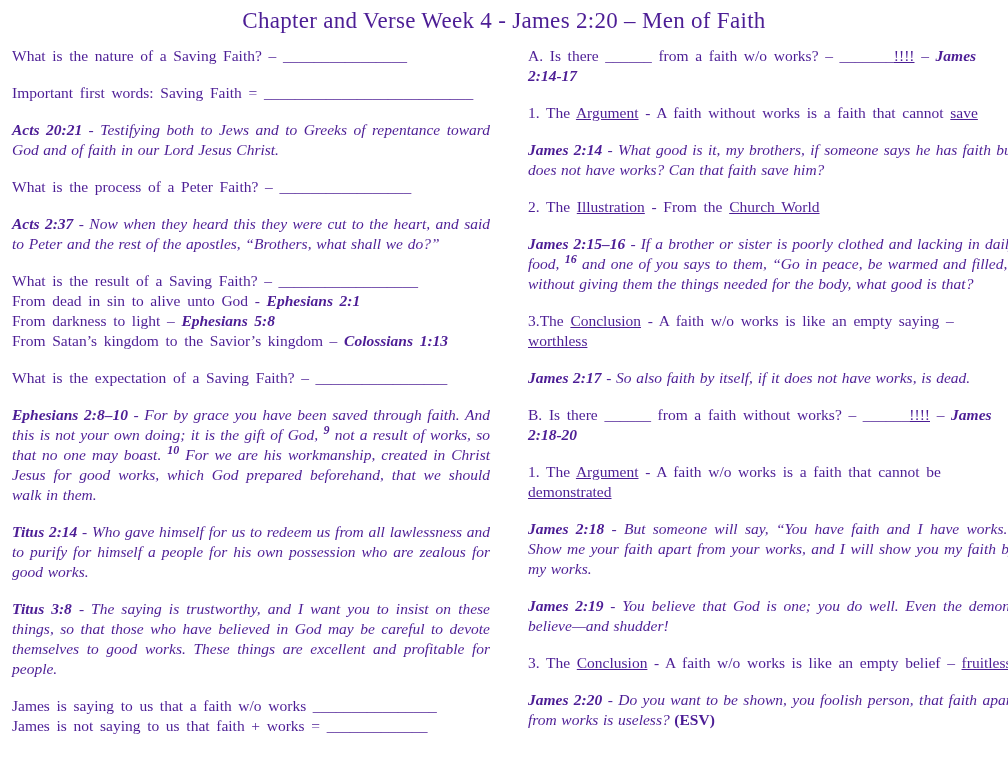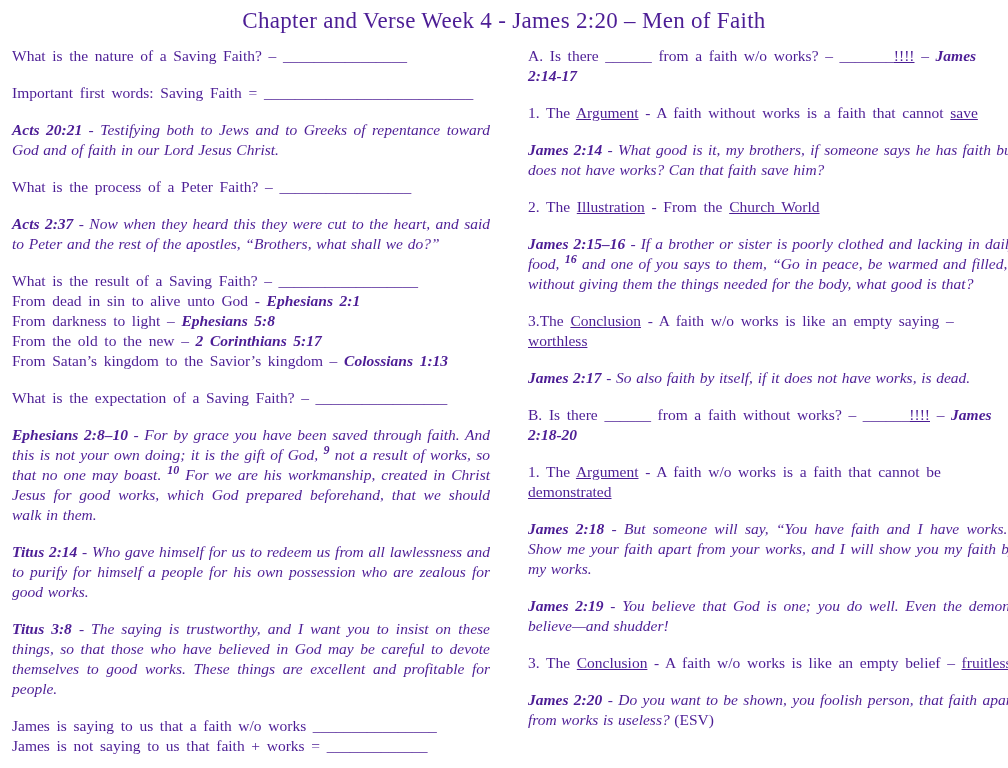--- a/index.html
+++ b/index.html
@@ -19,21 +19,21 @@
   }
   .col-left  { left:12px;  width:478px; }
   .col-right { left:508px; width:488px;margin-left:20px; }
   .para { margin:0 0 17px 0; }
   .para:last-child { margin-bottom:0; }
   .q { word-spacing:0.18em; }
   .verse { font-style:italic; text-align:justify; word-spacing:0.05em; }
   .ref { font-weight:bold; font-style:italic; }
   .u { text-decoration:underline; }
   .sup { font-size:12px; vertical-align:super; line-height:0; font-weight:bold; font-style:italic; }
-  .plain { font-style:normal; }
+  .plain { font-style:normal;font-weight:bold; }
   .blank { word-spacing:0; letter-spacing:0; }
 </style>
 </head>
 <body>
 
 <div class="page">
 
   <h1 class="title">Chapter and Verse Week 4 - James 2:20 – Men of Faith</h1>
 
   <div class="col col-left">
@@ -45,21 +45,20 @@
     <div class="para verse"><span class="ref">Acts 20:21</span><span> - Testifying both to Jews and to Greeks of repentance toward God and of faith in our Lord Jesus Christ.</span></div>
 
     <div class="para q"><span>What is the process of a Peter Faith? – </span><span class="blank">_________________</span></div>
 
     <div class="para verse"><span class="ref">Acts 2:37</span><span> - Now when they heard this they were cut to the heart, and said to Peter and the rest of the apostles, “Brothers, what shall we do?”</span></div>
 
     <div class="para q">
       <div><span>What is the result of a Saving Faith? – </span><span class="blank">__________________</span></div>
       <div><span>From dead in sin to alive unto God - </span><span class="ref">Ephesians 2:1</span></div>
       <div><span>From darkness to light – </span><span class="ref">Ephesians 5:8</span></div>
-      <div><span>From the old to the new – </span><span class="ref">2 Corinthians 5:17</span></div>
       <div><span>From Satan’s kingdom to the Savior’s kingdom – </span><span class="ref">Colossians 1:13</span></div>
     </div>
 
     <div class="para q"><span>What is the expectation of a Saving Faith? – </span><span class="blank">_________________</span></div>
 
     <div class="para verse"><span class="ref">Ephesians 2:8–10</span><span> - For by grace you have been saved through faith. And this is not your own doing; it is the gift of God, </span><span class="sup">9</span><span> not a result of works, so that no one may boast. </span><span class="sup">10</span><span> For we are his workmanship, created in Christ Jesus for good works, which God prepared beforehand, that we should walk in them.</span></div>
 
     <div class="para verse"><span class="ref">Titus 2:14</span><span> - Who gave himself for us to redeem us from all lawlessness and to purify for himself a people for his own possession who are zealous for good works.</span></div>
 
     <div class="para verse"><span class="ref">Titus 3:8</span><span> - The saying is trustworthy, and I want you to insist on these things, so that those who have believed in God may be careful to devote themselves to good works. These things are excellent and profitable for people.</span></div>

